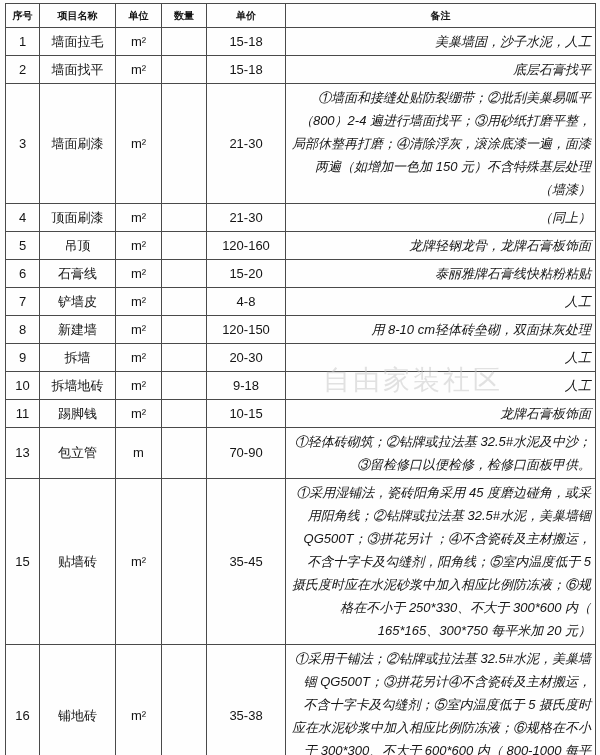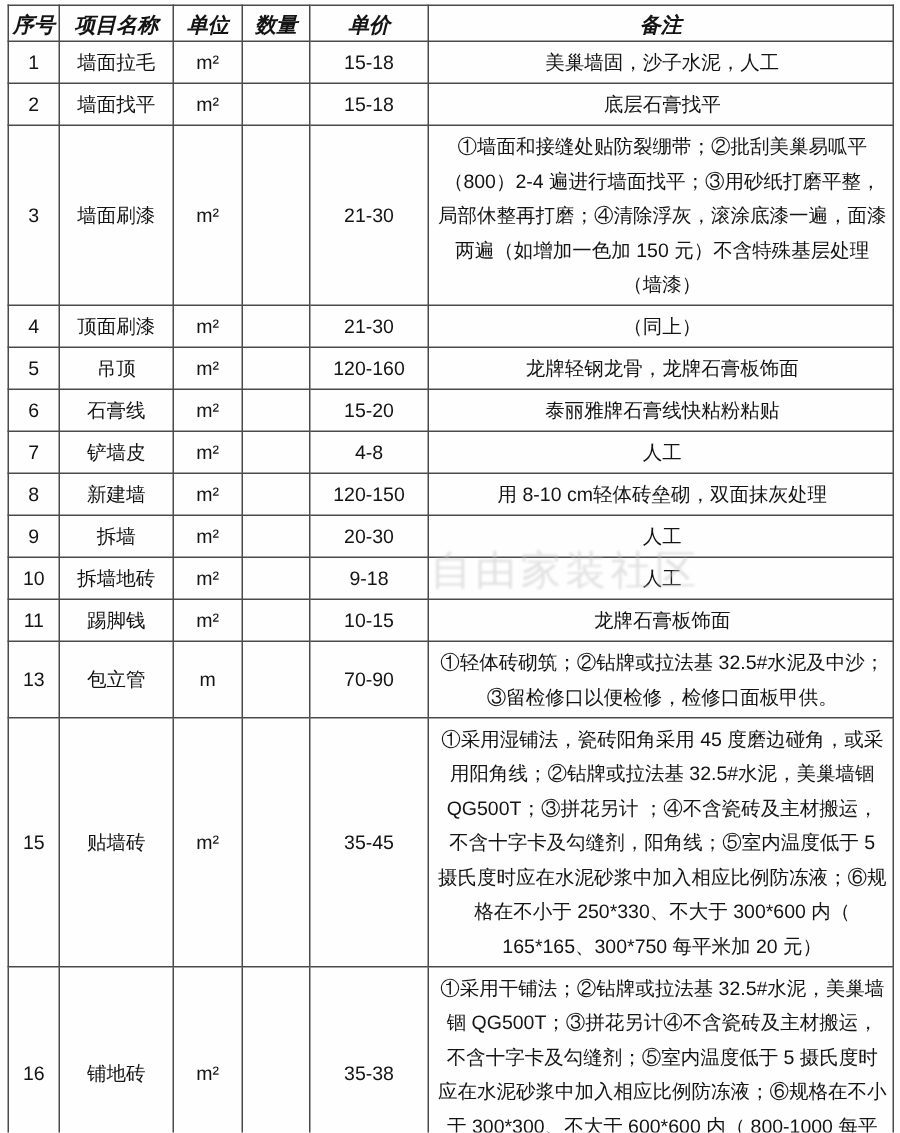--- a/index.html
+++ b/index.html
@@ -21,48 +21,49 @@
   .price-table th, .price-table td {
     border: 1px solid #4a4a4a;
     font-size: 13px;
     text-align: center;
     vertical-align: middle;
     padding: 1px 2px;
     overflow: hidden;
     line-height: 18px;
   }
   .price-table th {
-    font-size: 14px;
+    font-size: 10px;
     font-weight: 600;
     height: 21px;
-    font-style: italic;
   }
   .price-table td.remark {
-    text-align: center;
+    text-align: right;
     padding: 2px 4px 2px 6px;
     line-height: 23px;
     font-size: 13px;
+    font-style: italic;
   }
   tr.h22  { height: 22px; }
   tr.h26  { height: 26px; }
   tr.h23  { height: 23px; }
   tr.h101 { height: 101px; }
   tr.h47  { height: 47px; }
   tr.h165 { height: 165px; }
   tr.h138 { height: 138px; }
   .watermark {
     position: absolute;
     left: 287px; top: 362px;
     font-size: 27px;
     letter-spacing: 3px;
     color: #c6c6c6;
     opacity: 0.5;
     filter: blur(0.6px);
     pointer-events: none;
     white-space: nowrap;
+    padding-left: 36px;
   }
 </style>
 </head>
 <body>
 
 <div class="watermark">自由家装社区</div>
 
 <table class="price-table">
   <colgroup>
     <col style="width:34px">

